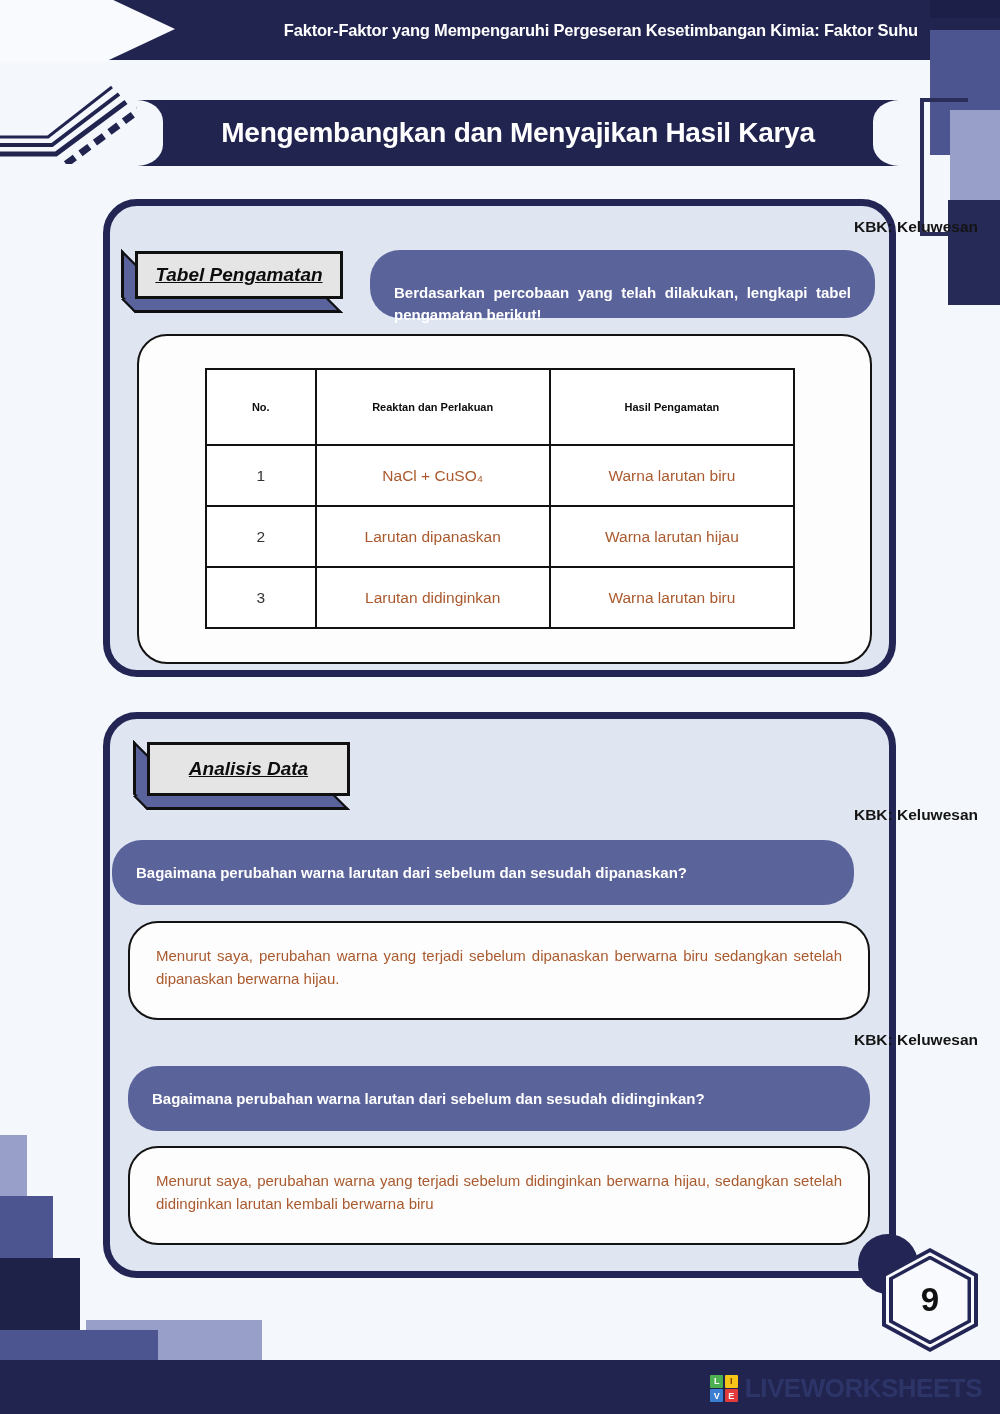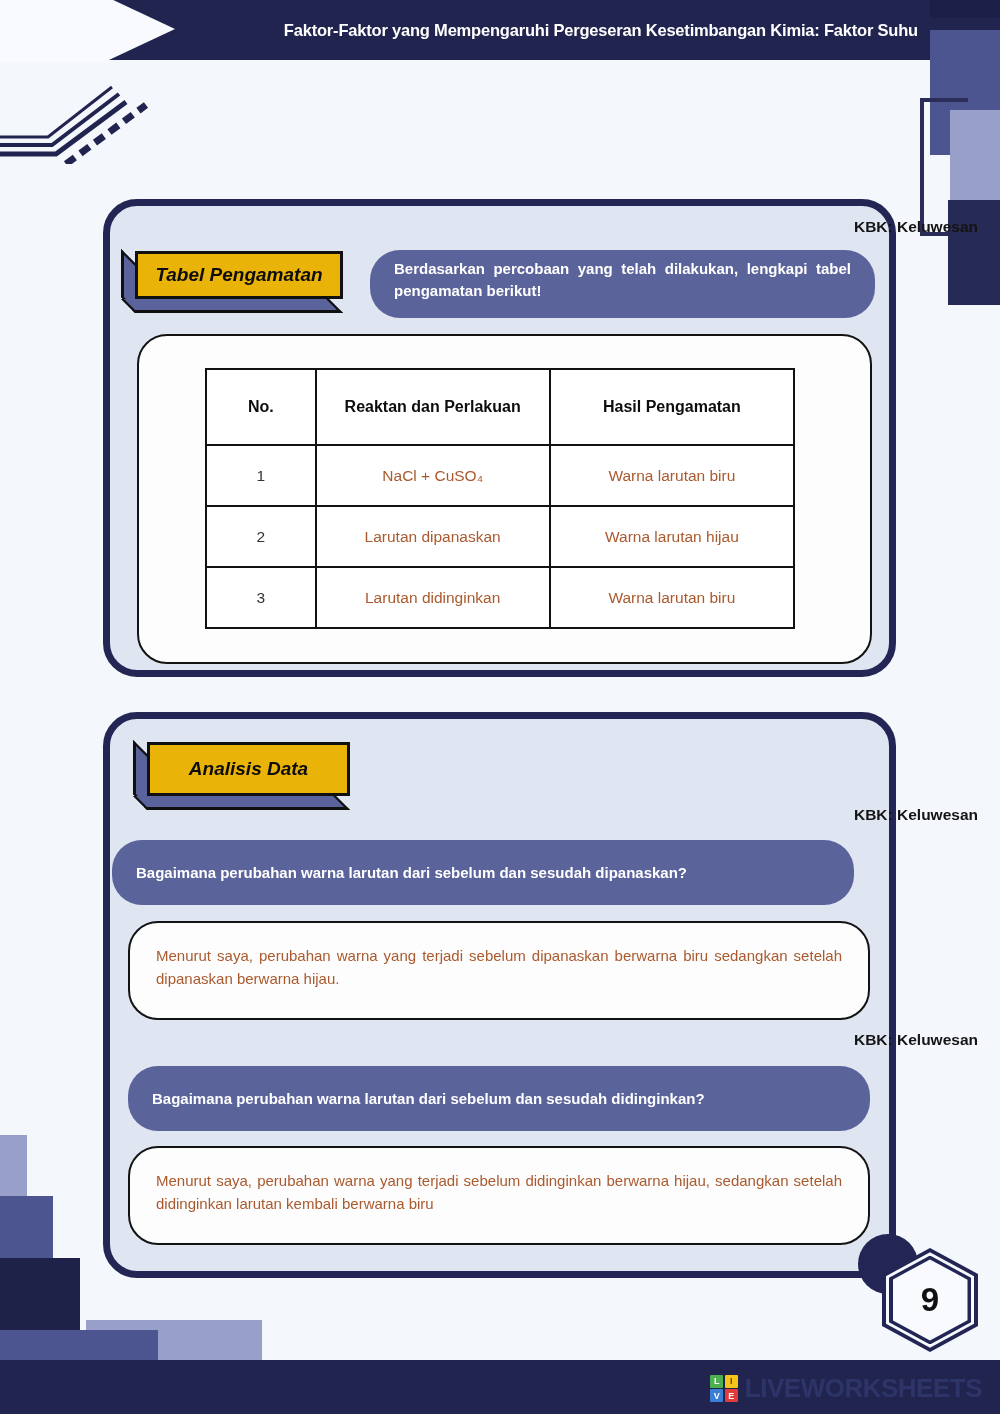--- a/index.html
+++ b/index.html
@@ -165,27 +165,28 @@
     white-space: nowrap;
   }
 
   
   .label3d {
     position: absolute;
     z-index: 8;
   }
   .label3d .face {
     position: relative;
-    background: #eab308;
+    background: #e5e5e5;
     border: 3px solid #101010;
     display: flex; align-items: center; justify-content: center;
     font-style: italic;
     font-weight: bold;
     color: #0d0d0d;
     z-index: 3;
+    text-decoration: underline;
   }
   .label3d .side {
     position: absolute;
     left: -14px; top: 12px;
     width: 14px; height: 100%;
     background: #5a639c;
     border-left: 3px solid #101010;
     border-top: 3px solid #101010;
     border-bottom: 3px solid #101010;
     transform: skewY(45deg);
@@ -207,21 +208,21 @@
 
   
   .pill {
     position: absolute;
     background: #5b639b;
     border-radius: 30px;
     color: #ffffff;
     font-size: 15px;
     font-weight: bold;
     line-height: 1.45;
-    padding: 8px 24px;
+    padding: 32px 24px;
     text-align: justify;
     z-index: 7;
   }
   .pill.center { display: flex; align-items: center; }
 
   
   .whitebox {
     position: absolute;
     background: #fdfdfd;
     border: 2px solid #131313;
@@ -248,21 +249,21 @@
     z-index: 9;
     background: #ffffff;
   }
   table.obs th, table.obs td {
     border: 2px solid #121212;
     text-align: center;
     vertical-align: middle;
   }
   table.obs th {
     height: 76px;
-    font-size: 16px;
+    font-size: 11px;
     font-weight: bold;
     color: #0d0d0d;
   }
   table.obs td {
     height: 61px;
     font-size: 15.5px;
     color: #333;
   }
   table.obs td.ans { color: #aa5a2e; }
   .col-no   { width: 110px; }
@@ -332,20 +333,23 @@
       <path d="M 80 118 L 160 59" fill="none"></path>
     </g>
   </svg>
 
   <div class="deco deco-tr-navy"></div>
   <div class="deco deco-tr-mid"></div>
   <div class="deco deco-tr-outline"></div>
   <div class="deco deco-tr-light"></div>
   <div class="deco deco-tr-dark"></div>
 
+  <div class="ribbon">
+    <span class="ribbon-text">Mengembangkan dan Menyajikan Hasil Karya</span>
+  </div>
 
   <div class="panel panel-1"></div>
 
   <div class="kbk" style="top:218px; z-index:9;">KBK: Keluwesan</div>
 
   <div class="label3d" style="left:135px; top:251px; width:208px; height:48px;">
     <div class="side"></div>
     <div class="face" style="width:208px; height:48px; font-size:19px;">Tabel Pengamatan</div>
     <div class="bottom"></div>
   </div>

